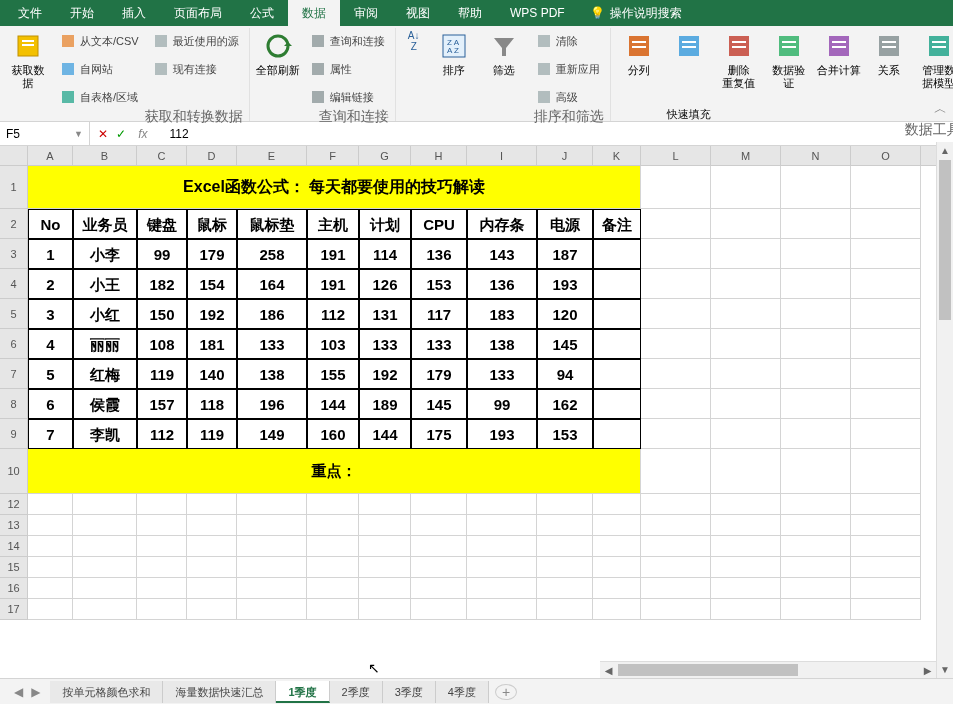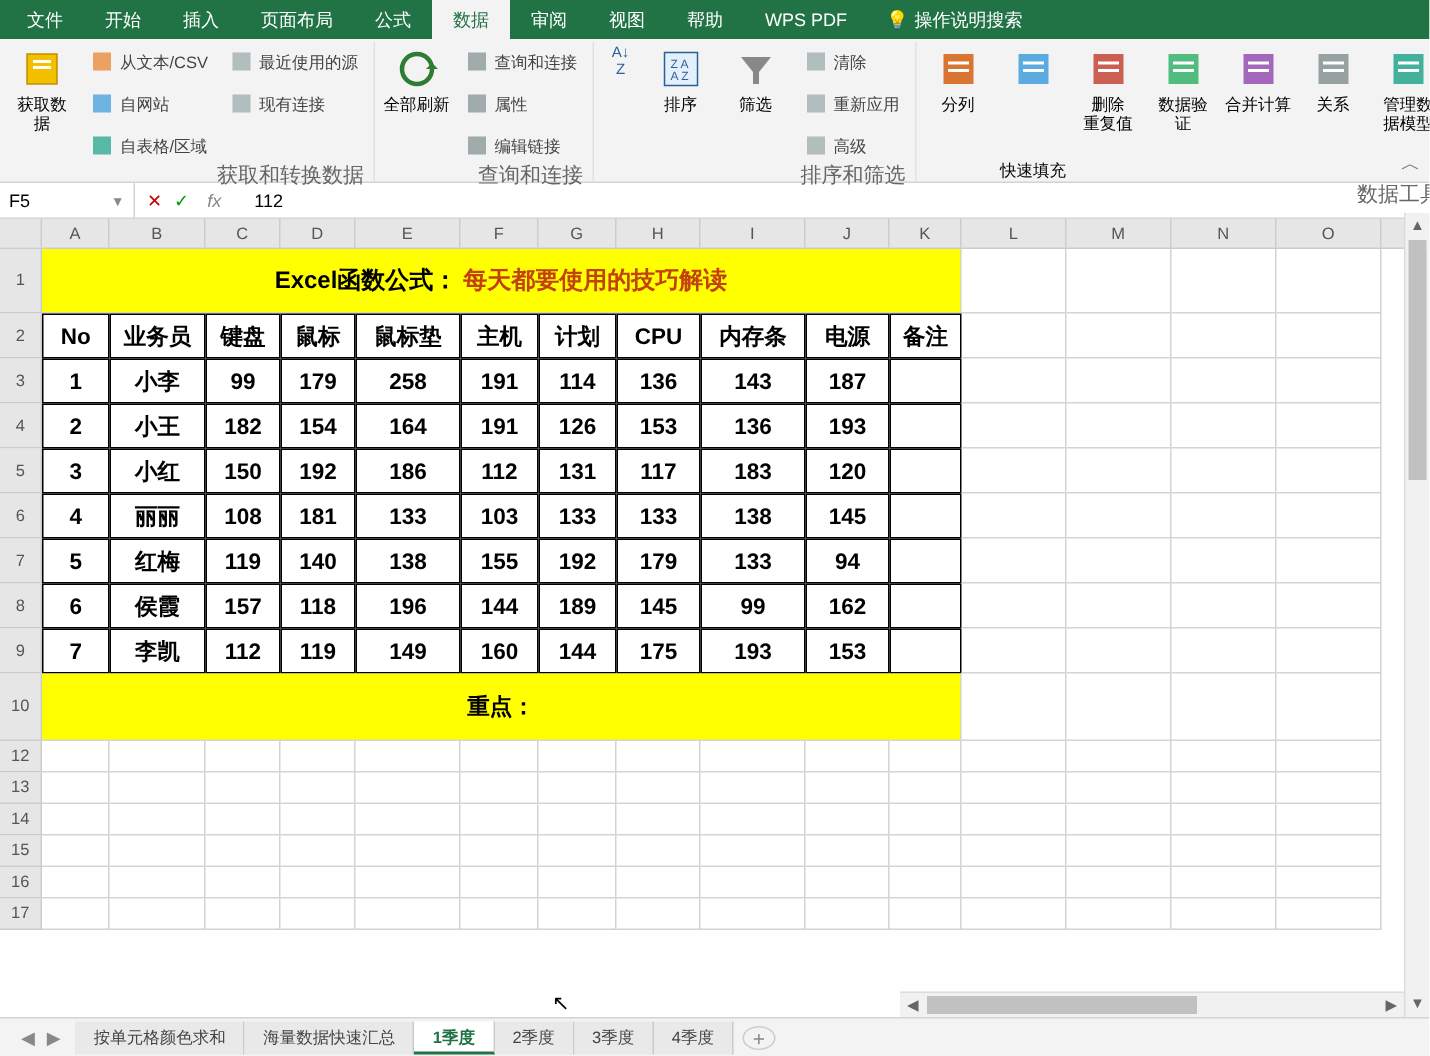--- a/index.html
+++ b/index.html
@@ -39,21 +39,21 @@
 .ch { border-right:1px solid #ccc; text-align:center; line-height:20px; color:#555; font-size:11px; }
 .rows { display:flex; flex-direction:column; }
 .row { display:flex; }
 .rh { width:28px; background:#e6e6e6; border-right:1px solid #ccc; border-bottom:1px solid #ccc; text-align:center; color:#555; font-size:11px; display:flex; align-items:center; justify-content:center; }
 .cell { border-right:1px solid #d4d4d4; border-bottom:1px solid #d4d4d4; overflow:hidden; }
 
 .yellow { background:#ffff00; }
 .title-row { height:43px; }
 .title-cell { font-size:16px; font-weight:bold; display:flex; align-items:center; justify-content:center; }
 .title-black { color:#000; }
-.title-red { color:#c2410c; margin-left:4px; }
+.title-red { color:#000000; margin-left:4px; }
 .hdr-row { height:30px; }
 .hdr-cell { font-size:15px; font-weight:bold; text-align:center; line-height:30px; border:1.5px solid #000 !important; }
 .data-row { height:30px; }
 .data-cell { font-size:15px; font-weight:bold; text-align:center; line-height:30px; border:1.5px solid #000 !important; }
 .note-row { height:45px; }
 .note-cell { font-size:15px; font-weight:bold; display:flex; align-items:center; justify-content:center; }
 .empty-row { height:21px; }
 .w-A{width:45px}.w-B{width:64px}.w-C{width:50px}.w-D{width:50px}.w-E{width:70px}.w-F{width:52px}.w-G{width:52px}.w-H{width:56px}.w-I{width:70px}.w-J{width:56px}.w-K{width:48px}.w-L{width:70px}.w-M{width:70px}.w-N{width:70px}.w-O{width:70px}
 
 .cursor-ptr { position:absolute; left:368px; top:514px; font-size:14px; pointer-events:none; }

